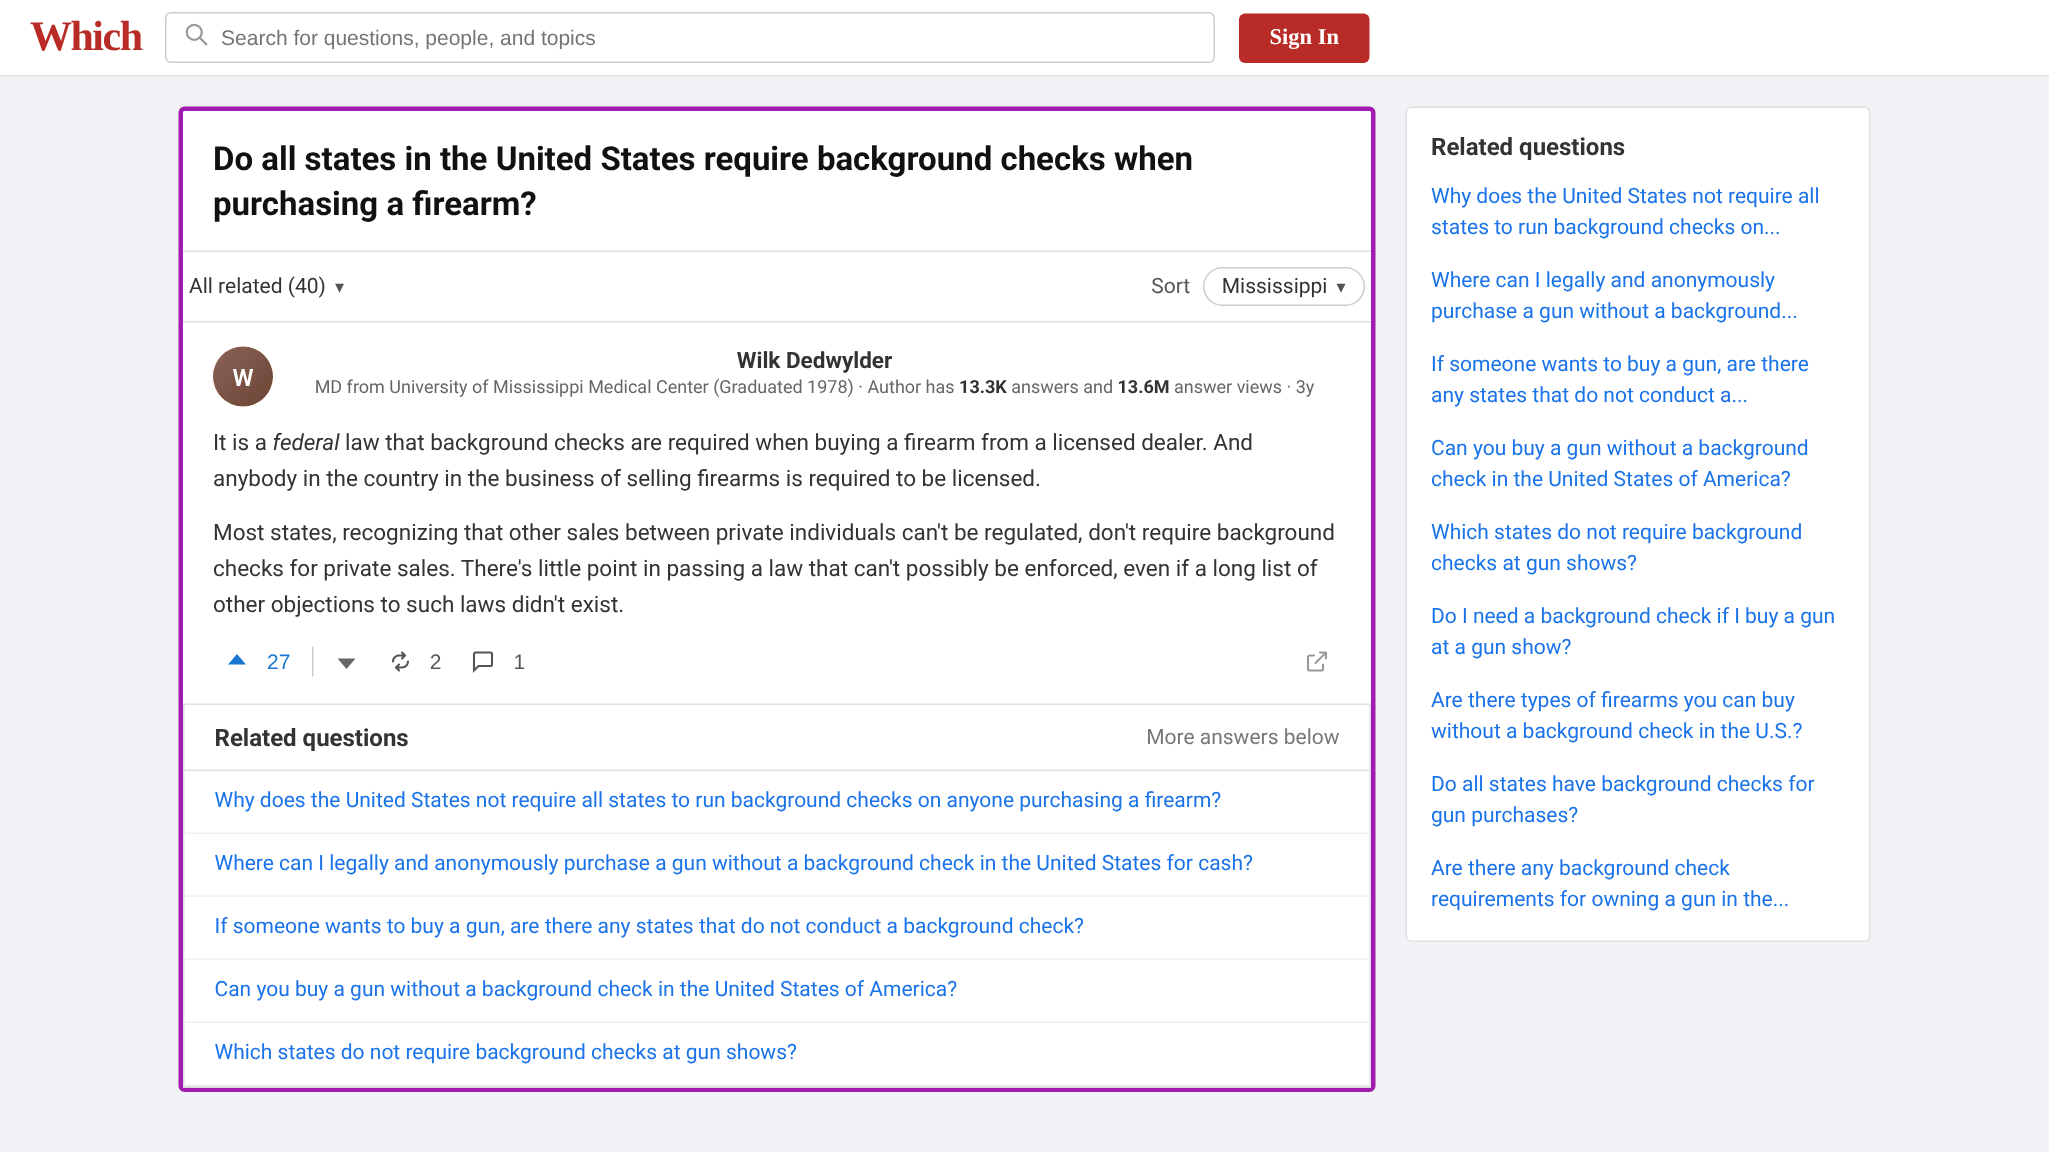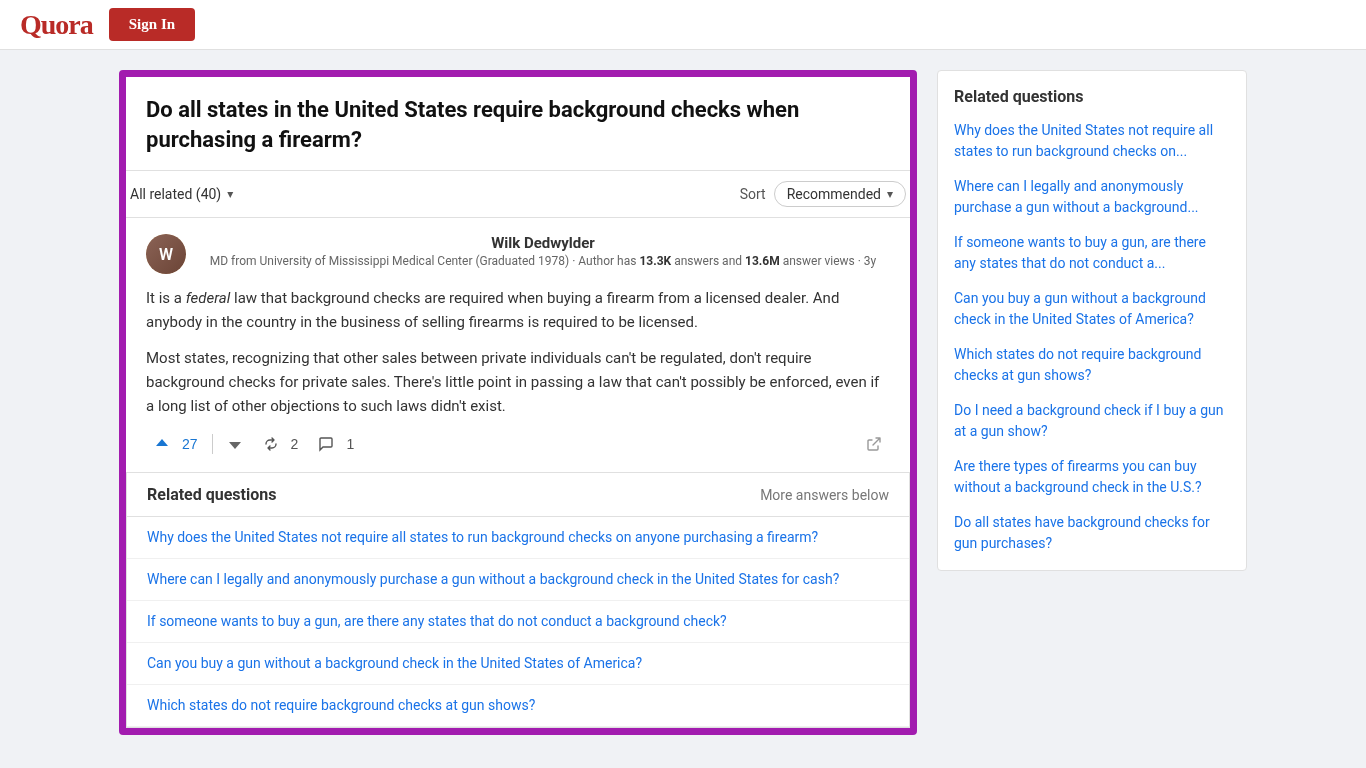--- a/index.html
+++ b/index.html
@@ -73,21 +73,21 @@
 
     
     .main-col {
       flex: 1;
       min-width: 0;
     }
 
     
     .question-card {
       background: #fff;
-      border: 7px solid #a21caf;
+      border: 3px solid #a21caf;
       border-radius: 4px;
       margin-bottom: 0;
     }
     .question-title {
       padding: 18px 20px 16px;
       font-size: 22px;
       font-weight: 700;
       color: #111;
       line-height: 1.35;
       border-bottom: 1px solid #e0e0e0;
@@ -273,40 +273,49 @@
       text-decoration: none;
       line-height: 1.5;
       margin-bottom: 14px;
     }
     .sidebar-link:last-child { margin-bottom: 0; }
   </style>
 </head>
 <body>
 
 <header class="header">
-  <div class="logo">Quora</div>
+  <div class="logo">Which</div>
+  <div class="search-bar">
+    <span class="search-icon-svg">
+      <svg width="16" height="16" viewBox="0 0 16 16" fill="none">
+        <circle cx="6.5" cy="6.5" r="5" stroke="#999" stroke-width="1.5"></circle>
+        <line x1="10.5" y1="10.5" x2="14.5" y2="14.5" stroke="#999" stroke-width="1.5" stroke-linecap="round"></line>
+      </svg>
+    </span>
+    <input type="text" placeholder="Search for questions, people, and topics" style="">
+  </div>
   <button class="sign-in-btn">Sign In</button>
 </header>
 
 <div class="page-content">
 
   <div class="main-col">
 
     <div class="question-card">
       <div class="question-title">Do all states in the United States require background checks when purchasing a firearm?</div>
 
       <div class="answers-header">
         <div class="all-related">
           <span>All related (40)</span>
           <span class="chevron">▾</span>
         </div>
         <div class="sort-area">
           <span>Sort</span>
           <div class="sort-dropdown">
-            <span>Recommended</span>
+            <span>Mississippi</span>
             <span class="chevron">▾</span>
           </div>
         </div>
       </div>
 
       <div class="answer-item">
         <div class="author-row">
           <div class="avatar">
             <div class="avatar-img">W</div>
           </div>
@@ -392,16 +401,17 @@
     <div class="sidebar-card">
       <div class="sidebar-card-title">Related questions</div>
       <a href="#" class="sidebar-link">Why does the United States not require all states to run background checks on...</a>
       <a href="#" class="sidebar-link">Where can I legally and anonymously purchase a gun without a background...</a>
       <a href="#" class="sidebar-link">If someone wants to buy a gun, are there any states that do not conduct a...</a>
       <a href="#" class="sidebar-link">Can you buy a gun without a background check in the United States of America?</a>
       <a href="#" class="sidebar-link">Which states do not require background checks at gun shows?</a>
       <a href="#" class="sidebar-link">Do I need a background check if I buy a gun at a gun show?</a>
       <a href="#" class="sidebar-link">Are there types of firearms you can buy without a background check in the U.S.?</a>
       <a href="#" class="sidebar-link">Do all states have background checks for gun purchases?</a>
+      <a href="#" class="sidebar-link">Are there any background check requirements for owning a gun in the...</a>
     </div>
   </aside>
 
 </div>
 
 </body></html>

